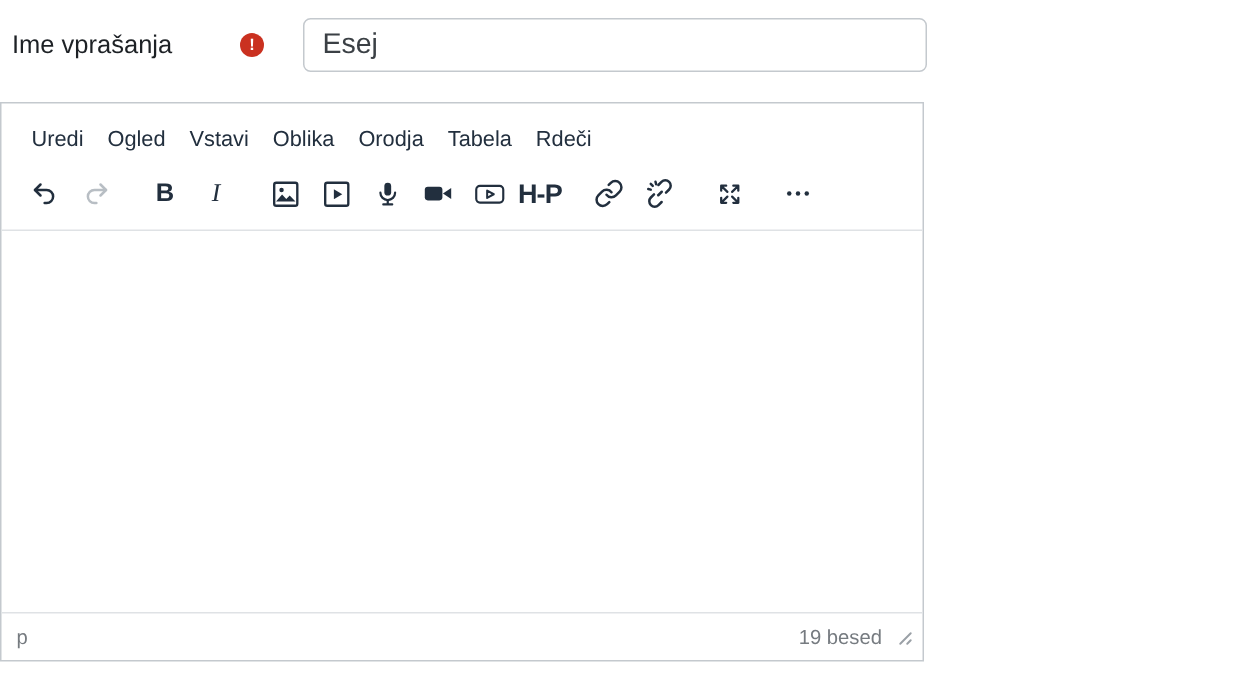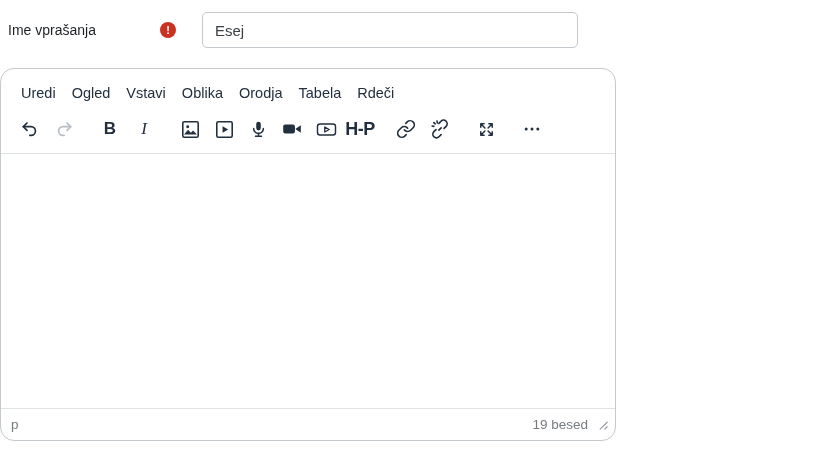--- a/index.html
+++ b/index.html
@@ -16,43 +16,43 @@
 
   .label-col {
     flex: 0 0 202px;
     display: flex;
     justify-content: space-between;
     padding-left: 8px;
     padding-right: 26px;
   }
   .row1 .label-col { align-items: center; height: 36px; }
   .row2 .label-col { align-items: flex-start; padding-top: 9px; }
-  .field-label { font-size: 14px; color: #1d2125; white-space: nowrap; text-align: center; }
+  .field-label { font-size: 17px; color: #1d2125; white-space: nowrap; text-align: center; }
 
   .req-badge {
     width: 16px; height: 16px; border-radius: 50%;
     background: #ca3120; color: #ffffff;
     display: inline-flex; align-items: center; justify-content: center;
     font-weight: bold; font-size: 11px; line-height: 1;
     flex: 0 0 16px;
   }
   .req-badge::before { content: "!"; }
   .row2 .req-badge { margin-top: 3px; }
 
   input.text-input {
-    width: 376px; height: 36px;
+    width: 416px; height: 36px;
     border: 1px solid #c4c9ce; border-radius: 5px;
-    padding: 0 12px; font-size: 15px; color: #3b4045;
+    padding: 0 12px; font-size: 19px; color: #3b4045;
     font-family: inherit; outline: none; background: #fff;
   }
 
   .editor {
     width: 616px;
     border: 1px solid #c4c9ce;
-    border-radius: 14px;
+    border-radius: 0;
     background: #fff;
     overflow: hidden;
   }
   .menubar {
     display: flex; align-items: center;
     padding: 10px 10px 0 12px; height: 38px;
   }
   .menu-item {
     font-size: 14.5px; color: #222f3e;
     padding: 3px 8px; border-radius: 3px; cursor: pointer; white-space: nowrap;

